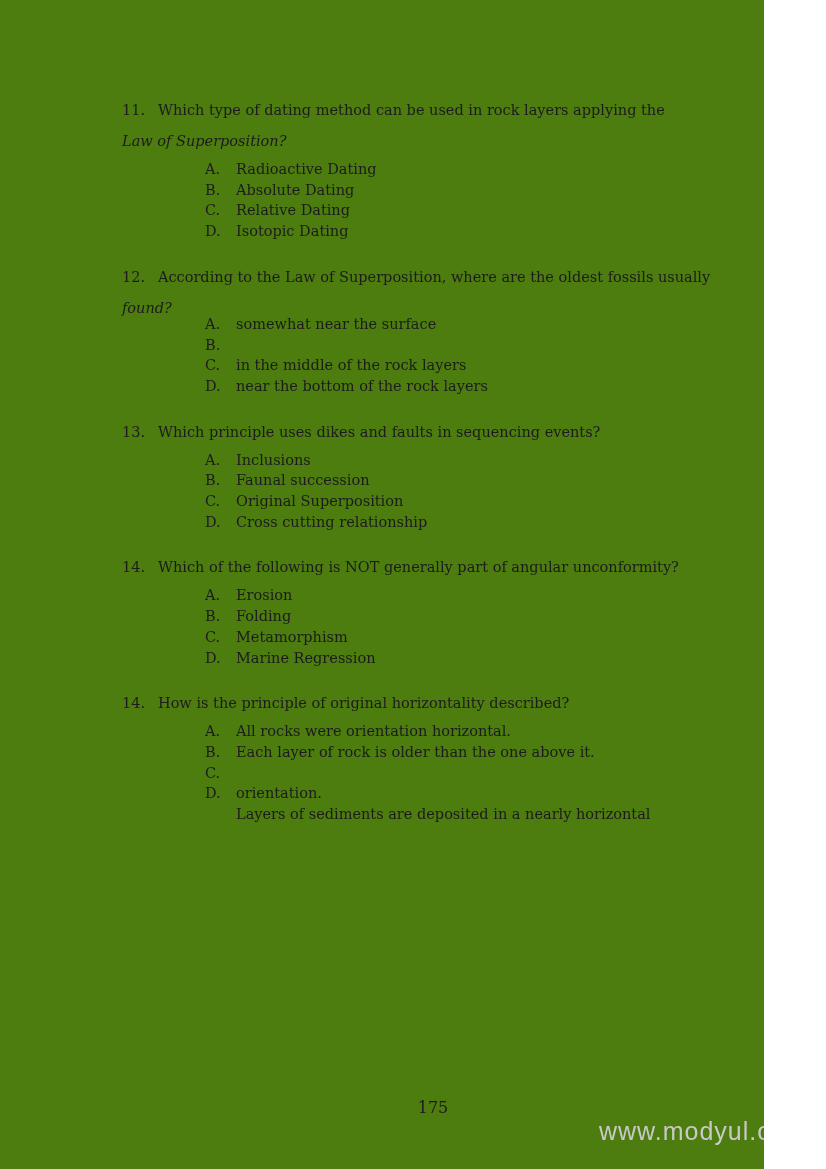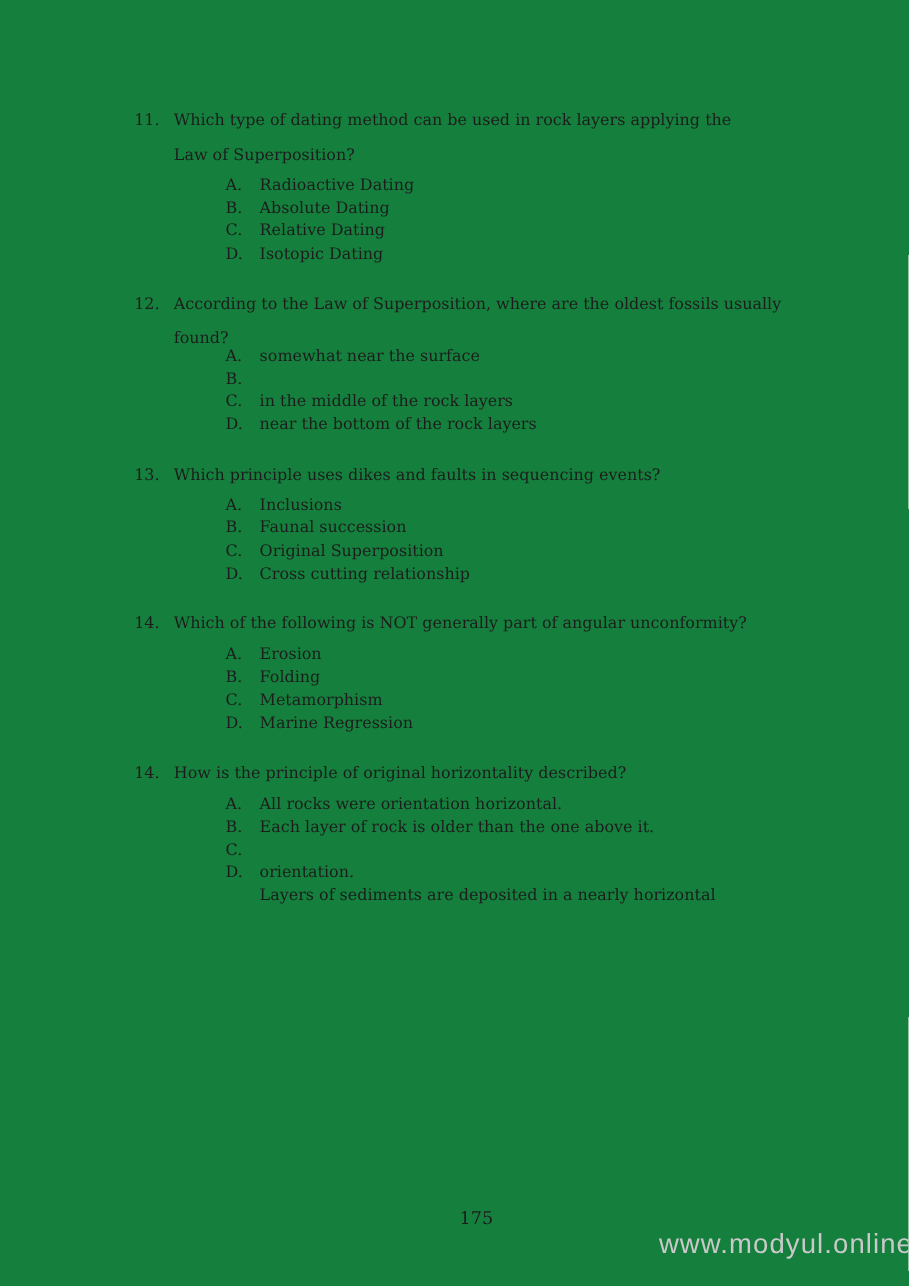--- a/index.html
+++ b/index.html
@@ -2,23 +2,23 @@
 <html><head>
 <meta charset="utf-8">
 <style>
   html, body {
     margin: 0;
     padding: 0;
     background: #ffffff;
   }
   .page {
     position: relative;
-    width: 826px;
+    width: 764px;
     height: 1169px;
-    background: #15803d;
+    background: #4d7c0f;
     overflow: hidden;
     font-family: "DejaVu Serif", "Liberation Serif", serif;
     color: #1c1c1c;
     box-sizing: border-box;
     padding: 95px 40px 0 122px;
   }
   .question {
     margin-bottom: 20px;
   }
   .q-head {
@@ -28,21 +28,21 @@
   }
   .q-first {
     display: flex;
   }
   .q-num {
     display: inline-block;
     width: 36px;
     flex: 0 0 36px;
   }
   .q-cont {
-    margin-left: 36px;
+    font-style: italic;
   }
   .options {
     margin-left: 83px;
     margin-top: 2px;
     font-size: 14.5px;
     line-height: 20.7px;
   }
   .options.tight {
     margin-top: -10px;
   }

